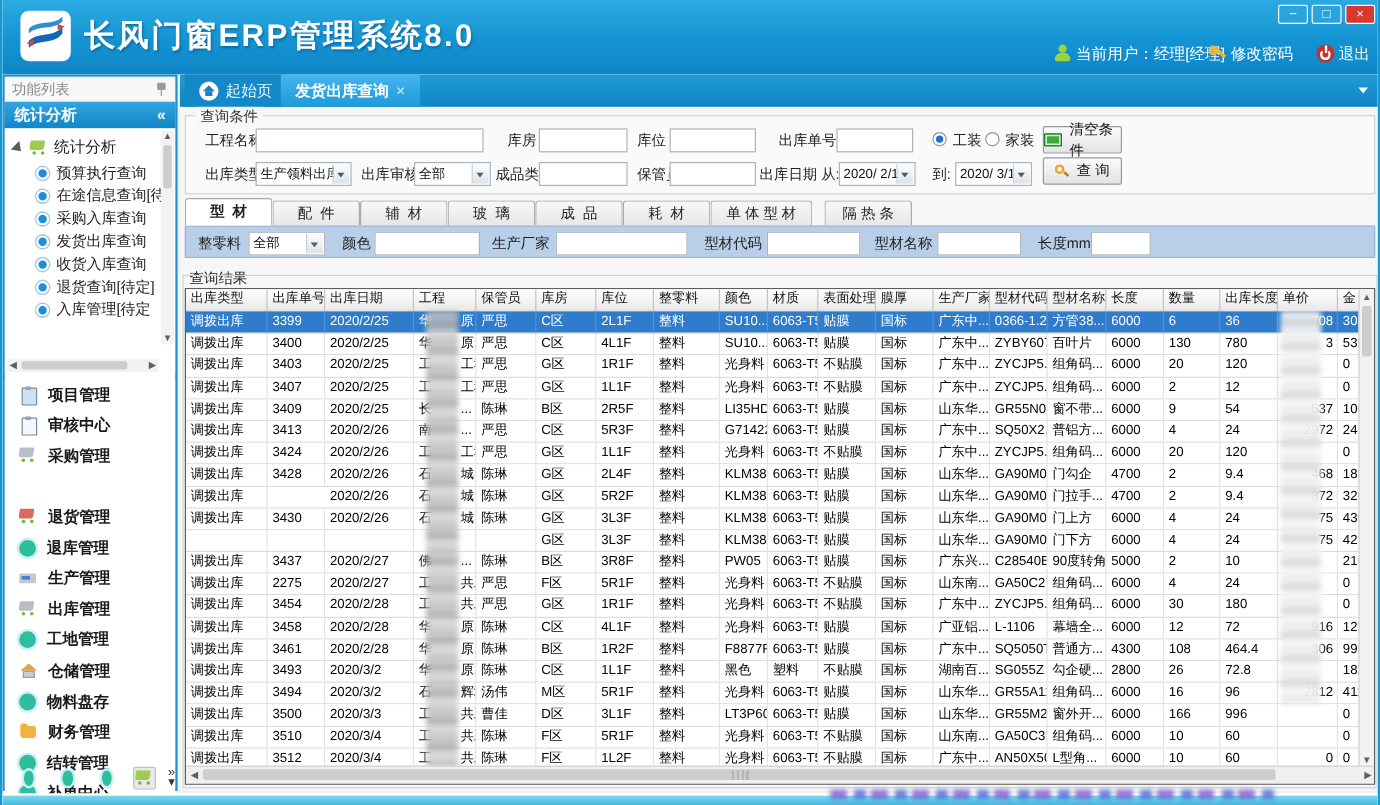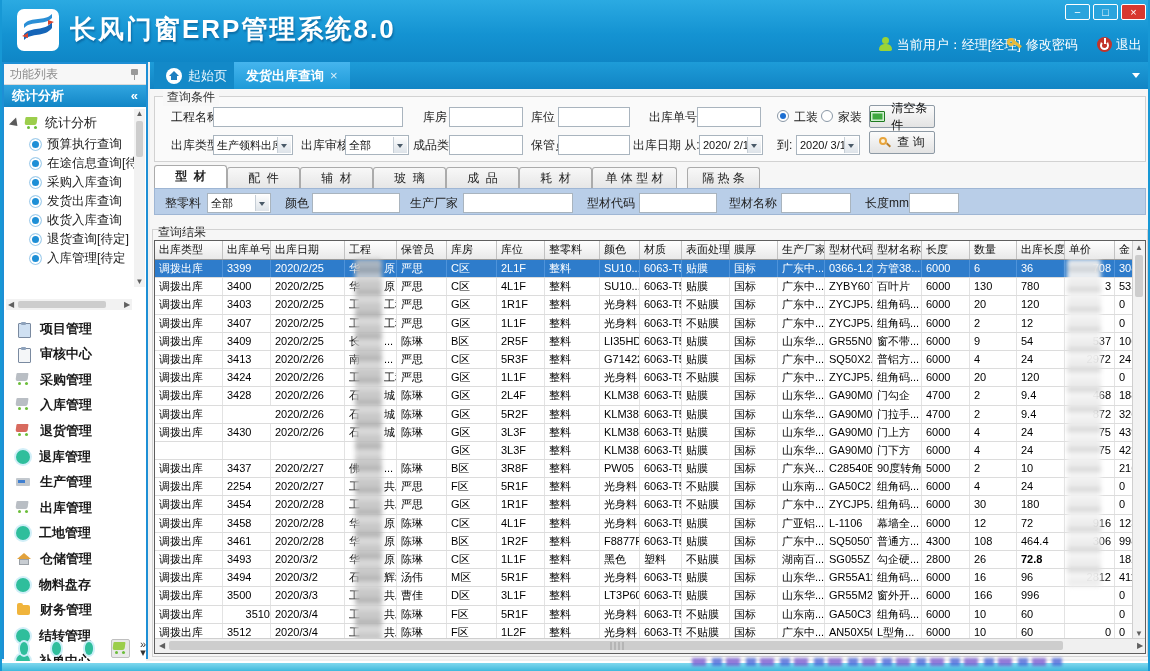--- a/index.html
+++ b/index.html
@@ -194,24 +194,20 @@
           <span>项目管理</span>
         </div>
         <div class="module" style="top: 25.6px;">
           <span class="mi clipboard-white"></span>
           <span>审核中心</span>
         </div>
         <div class="module" style="top: 51.2px;">
           <span class="mi "><span class="cart"></span></span>
           <span>采购管理</span>
         </div>
-        <div class="module" style="top: 76.8px;">
-          <span class="mi "><span class="cart"></span></span>
-          <span>入库管理</span>
-        </div>
         <div class="module" style="top: 102.4px;">
           <span class="mi "><span class="cart red"></span></span>
           <span>退货管理</span>
         </div>
         <div class="module" style="top: 128px;">
           <span class="mi circle-green"></span>
           <span>退库管理</span>
         </div>
         <div class="module" style="top: 153.6px;">
           <span class="mi machine"></span>
@@ -617,21 +613,21 @@
             <div class="td" style="width: 48px;">C28540B</div>
             <div class="td" style="width: 49px;">90度转角</div>
             <div class="td" style="width: 48px;">5000</div>
             <div class="td" style="width: 47px;">2</div>
             <div class="td" style="width: 48px;">10</div>
             <div class="td num" style="text-align: right; width: 50px;"></div>
             <div class="td" style="width: 22px;">216</div>
           </div>
           <div class="trow">
             <div class="td" style="width: 68px;">调拨出库</div>
-            <div class="td" style="width: 48px;">2254</div>
+            <div class="td" style="width: 48px;">2275</div>
             <div class="td" style="width: 74px;">2020/2/27</div>
             <div class="td" style="width: 52px;"><span>工</span><span class="gap"></span><span>共工程</span></div>
             <div class="td" style="width: 50px;">严思</div>
             <div class="td" style="width: 50px;">F区</div>
             <div class="td" style="width: 48px;">5R1F</div>
             <div class="td" style="width: 55px;">整料</div>
             <div class="td" style="width: 40px;">光身料</div>
             <div class="td" style="width: 42px;">6063-T5</div>
             <div class="td" style="width: 48px;">不贴膜</div>
             <div class="td" style="width: 48px;">国标</div>
@@ -721,21 +717,21 @@
             <div class="td" style="width: 55px;">整料</div>
             <div class="td" style="width: 40px;">黑色</div>
             <div class="td" style="width: 42px;">塑料</div>
             <div class="td" style="width: 48px;">不贴膜</div>
             <div class="td" style="width: 48px;">国标</div>
             <div class="td" style="width: 47px;">湖南百...</div>
             <div class="td" style="width: 48px;">SG055Z</div>
             <div class="td" style="width: 49px;">勾企硬...</div>
             <div class="td" style="width: 48px;">2800</div>
             <div class="td" style="width: 47px;">26</div>
-            <div class="td" style="width: 48px; font-weight: bold;">72.8</div>
+            <div class="td" style="width: 48px;">72.8</div>
             <div class="td num" style="text-align: right; width: 50px;"></div>
             <div class="td" style="width: 22px;">182</div>
           </div>
           <div class="trow">
             <div class="td" style="width: 68px;">调拨出库</div>
             <div class="td" style="width: 48px;">3494</div>
             <div class="td" style="width: 74px;">2020/3/2</div>
             <div class="td" style="width: 52px;"><span>石</span><span class="gap"></span><span>辉城</span></div>
             <div class="td" style="width: 50px; font-family: Liberation Serif, serif;">汤伟</div>
             <div class="td" style="width: 50px;">M区</div>
@@ -771,21 +767,21 @@
             <div class="td" style="width: 48px;">GR55M26</div>
             <div class="td" style="width: 49px;">窗外开...</div>
             <div class="td" style="width: 48px;">6000</div>
             <div class="td" style="width: 47px;">166</div>
             <div class="td" style="width: 48px;">996</div>
             <div class="td num" style="text-align: right; width: 50px;"></div>
             <div class="td" style="width: 22px;">0</div>
           </div>
           <div class="trow">
             <div class="td" style="width: 68px;">调拨出库</div>
-            <div class="td" style="width: 48px; text-align: right;">3510</div>
+            <div class="td" style="width: 48px;">3510</div>
             <div class="td" style="width: 74px;">2020/3/4</div>
             <div class="td" style="width: 52px;"><span>工</span><span class="gap"></span><span>共工程</span></div>
             <div class="td" style="width: 50px;">陈琳</div>
             <div class="td" style="width: 50px;">F区</div>
             <div class="td" style="width: 48px;">5R1F</div>
             <div class="td" style="width: 55px;">整料</div>
             <div class="td" style="width: 40px;">光身料</div>
             <div class="td" style="width: 42px;">6063-T5</div>
             <div class="td" style="width: 48px;">不贴膜</div>
             <div class="td" style="width: 48px;">国标</div>

